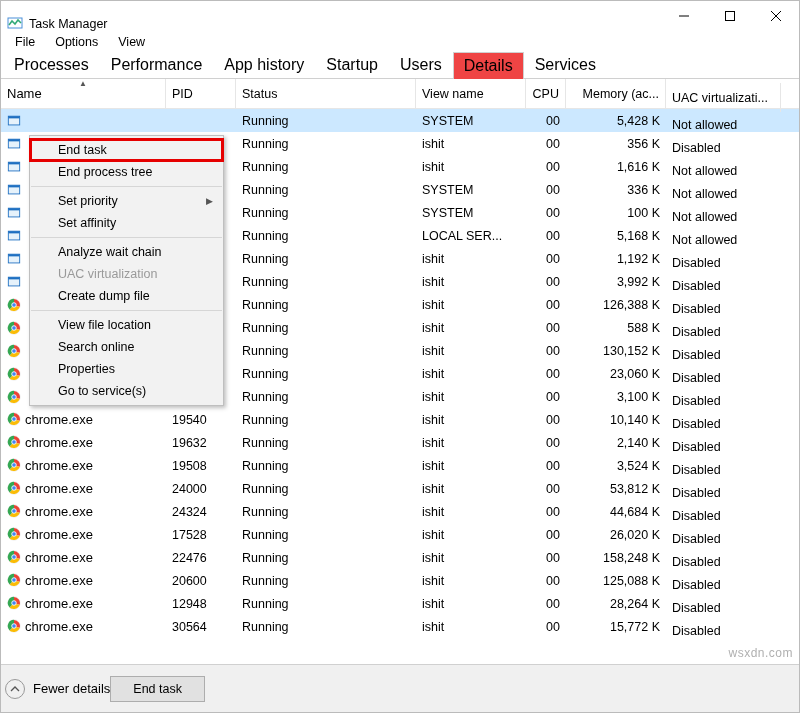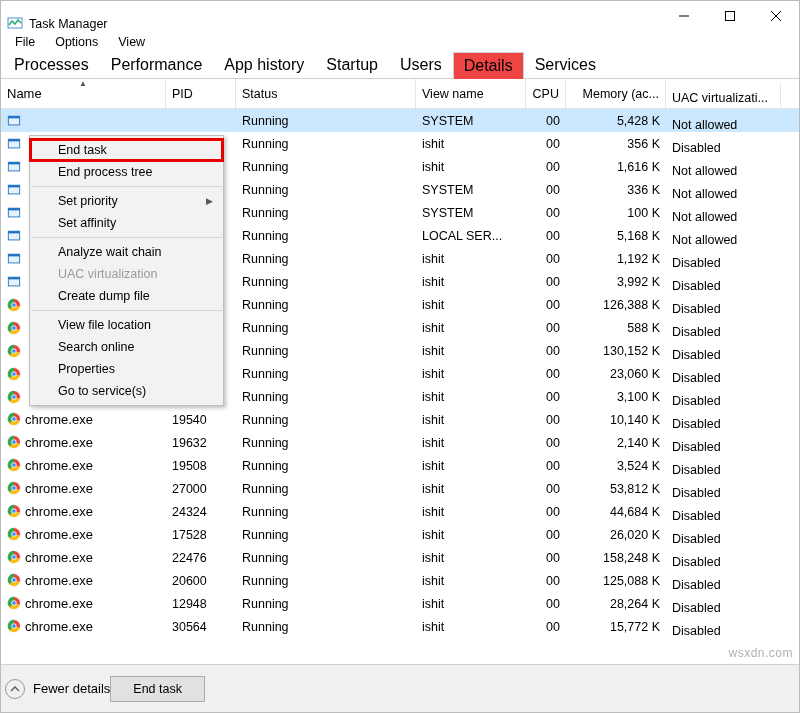--- a/index.html
+++ b/index.html
@@ -390,21 +390,21 @@
       <div class="cell c-name">
         <svg class="proc-icon" viewBox="0 0 16 16">
           <circle cx="8" cy="8" r="7" fill="#fff" stroke="#ccc" stroke-width="0.5"></circle>
           <path d="M8 1 A7 7 0 0 1 14.5 10 L9.5 9 A2.5 2.5 0 0 0 8 5.5 Z" fill="#ea4335"></path>
           <path d="M14.5 10 A7 7 0 0 1 3 13 L6.5 9 A2.5 2.5 0 0 0 9.5 9 Z" fill="#fbbc05"></path>
           <path d="M3 13 A7 7 0 0 1 8 1 L8 5.5 A2.5 2.5 0 0 0 6.5 9 Z" fill="#34a853"></path>
           <circle cx="8" cy="8" r="2.6" fill="#4285f4" stroke="#fff"></circle>
         </svg>
         <span>chrome.exe</span>
       </div>
-      <div class="cell c-pid">27000</div>
+      <div class="cell c-pid">24000</div>
       <div class="cell c-status">Running</div>
       <div class="cell c-user">ishit</div>
       <div class="cell c-cpu">00</div>
       <div class="cell c-mem">53,812 K</div>
       <div class="cell c-uac">Disabled</div>
     </div>
     <div class="row">
       <div class="cell c-name">
         <svg class="proc-icon" viewBox="0 0 16 16">
           <circle cx="8" cy="8" r="7" fill="#fff" stroke="#ccc" stroke-width="0.5"></circle>

